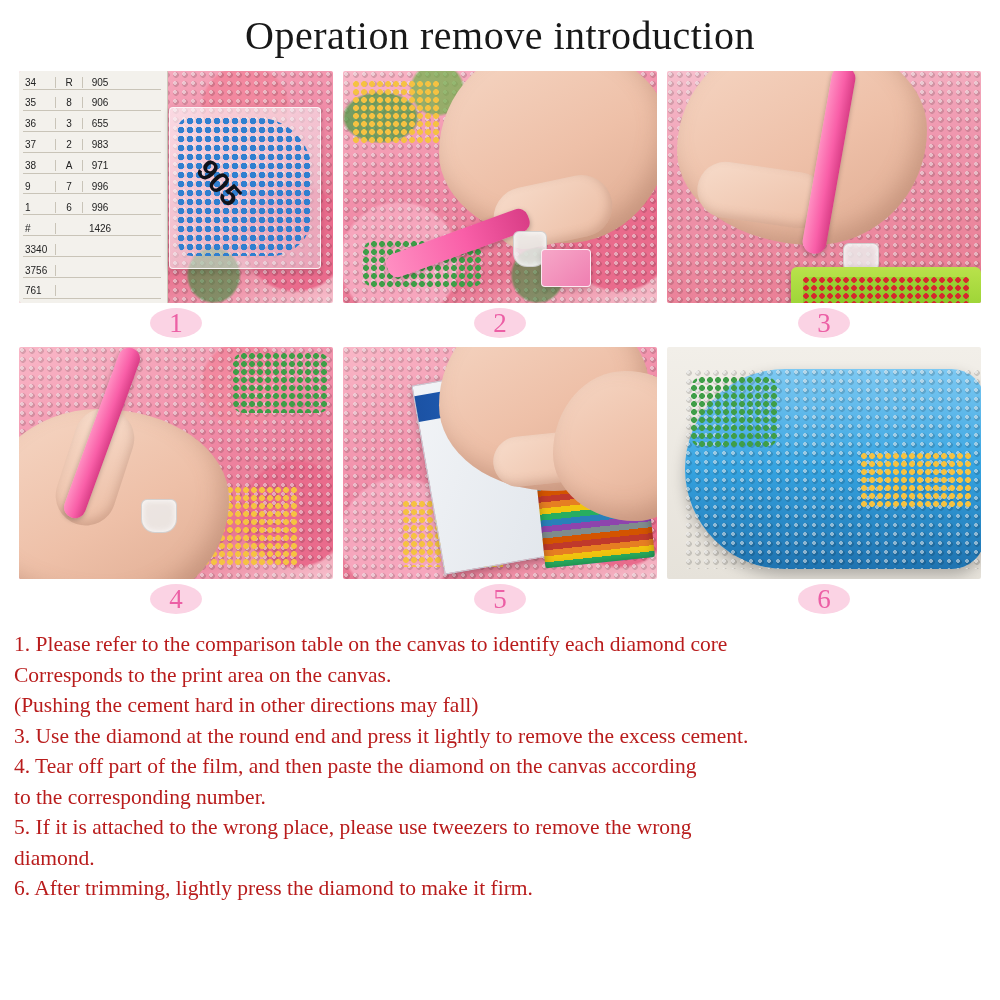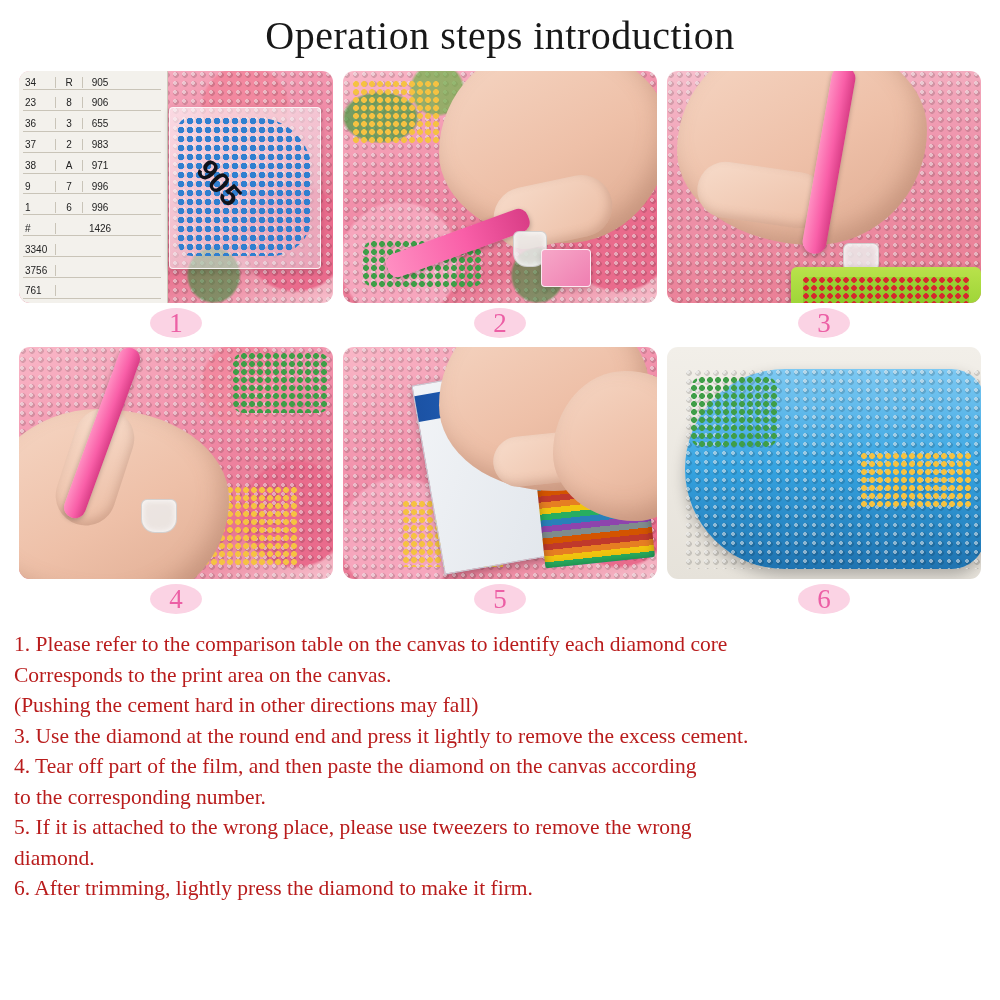--- a/index.html
+++ b/index.html
@@ -41,21 +41,21 @@
   .cell {
     display: flex;
     flex-direction: column;
     align-items: center;
   }
   .photo {
     width: 314px;
     height: 232px;
     position: relative;
     overflow: hidden;
-    border-radius: 11px;
+    border-radius: 2px;
   }
   .badge {
     width: 52px;
     height: 30px;
     border-radius: 50%;
     background: #fbd3e4;
     color: #ec5fa5;
     font-size: 27px;
     line-height: 30px;
     text-align: center;
@@ -226,38 +226,38 @@
   .whitebg {
     position: absolute; inset: 0;
     background: linear-gradient(180deg, #f2efe9 0%, #e6e2da 100%);
   }
 </style>
 </head>
 <body>
 
 <div class="page">
 
-  <h1 class="title">Operation steps introduction</h1>
+  <h1 class="title">Operation remove introduction</h1>
 
   <div class="grid">
 
     <div class="cell">
       <div class="photo">
         <div class="bg-canvas"></div>
         <div class="beads"></div>
         <div class="leafy"></div>
         <div class="chart">
           <div class="chart-rows">
             <div class="chart-row">
                 <span class="c1">34</span>
                 <span class="c2">R</span>
                 <span class="c3">905</span>
               </div>
             <div class="chart-row">
-                <span class="c1">23</span>
+                <span class="c1">35</span>
                 <span class="c2">8</span>
                 <span class="c3">906</span>
               </div>
             <div class="chart-row">
                 <span class="c1">36</span>
                 <span class="c2">3</span>
                 <span class="c3">655</span>
               </div>
             <div class="chart-row">
                 <span class="c1">37</span>

